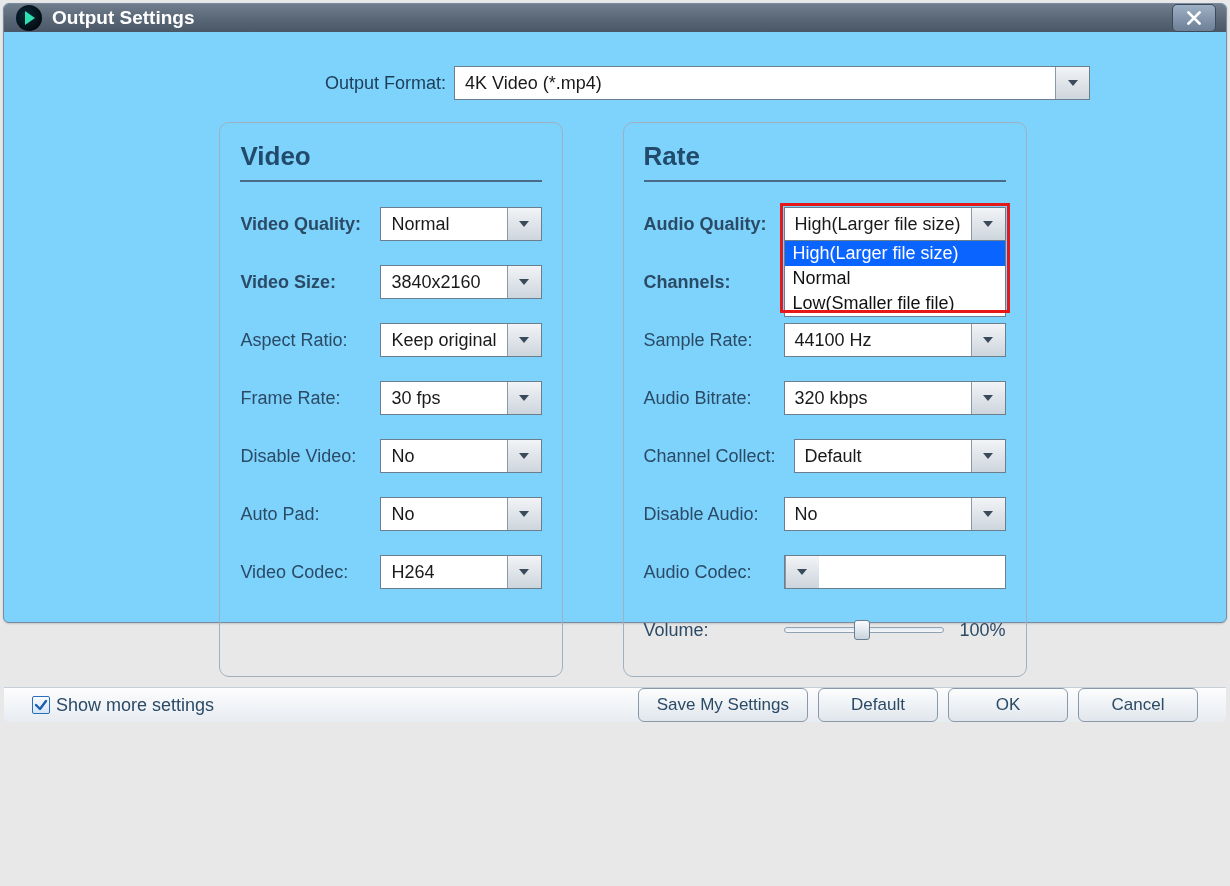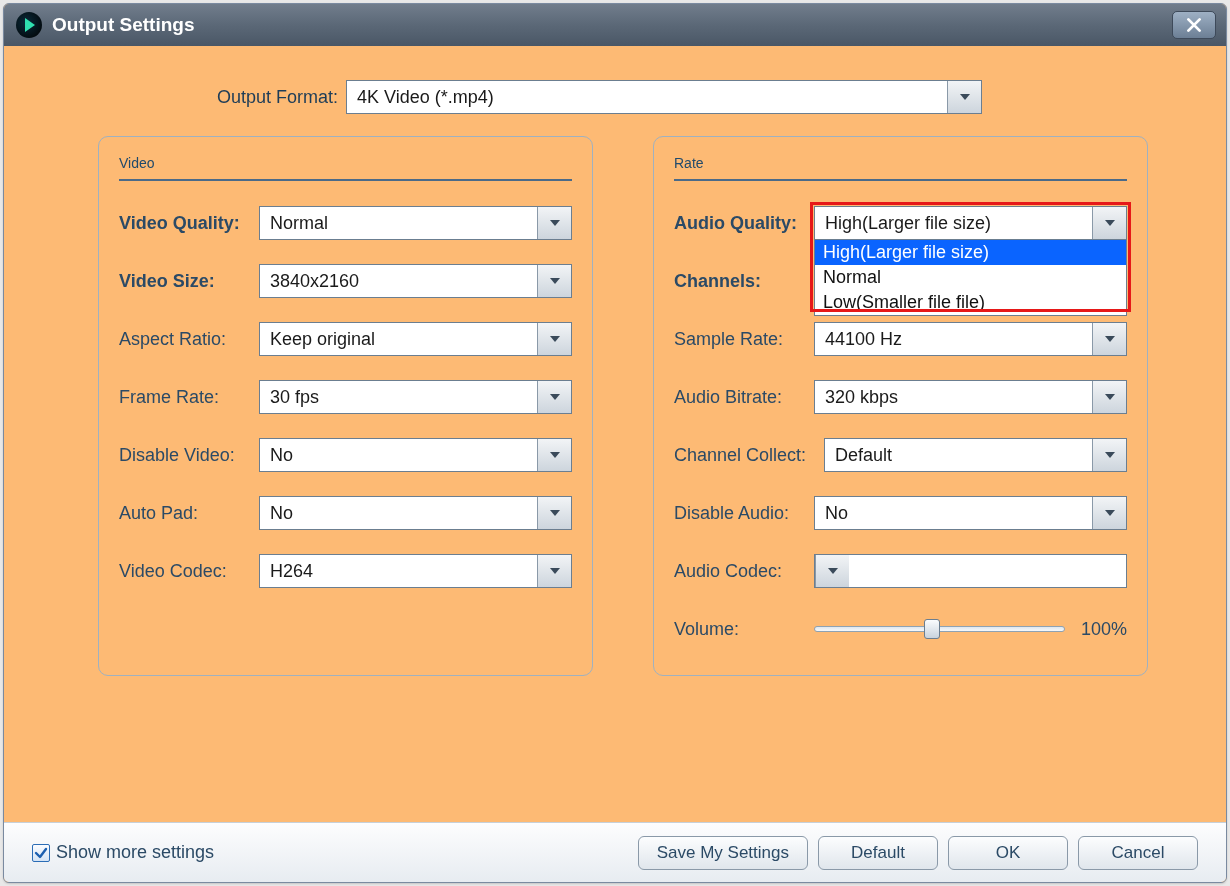--- a/index.html
+++ b/index.html
@@ -1,21 +1,21 @@
 <!DOCTYPE html>
 <html><head>
 <meta charset="utf-8">
 <style>
   * { box-sizing: border-box; margin: 0; padding: 0; }
   html, body { width: 1230px; height: 886px; overflow: hidden; font-family: "Segoe UI", Tahoma, Arial, sans-serif; }
   body { background: #e8e8e8; }
 
   .window {
-    width: 1224px; height: 880px; margin: 3px;
-    background: #fdba74;
+    width: 1224px; height: 620px; margin: 3px;
+    background: #7dd3fc;
     border: 1px solid #7a8aa0;
     border-radius: 6px;
     display: flex; flex-direction: column;
     box-shadow: 0 1px 2px rgba(0,0,0,.15);
   }
   .titlebar {
     height: 42px;
     background: linear-gradient(to bottom, #717d8c 0%, #5b6877 50%, #4a5766 100%);
     display: flex; align-items: center;
     padding: 0 10px 0 12px;
@@ -42,39 +42,40 @@
     border: 1px solid #3e4a5a; border-radius: 5px;
     display: flex; align-items: center; justify-content: center;
     cursor: pointer;
   }
   .close-btn svg { width: 18px; height: 18px; }
 
   .body {
     flex: 1; padding: 24px 28px 10px 44px;
     display: flex; flex-direction: column;
     position: relative;
+    align-items: center;
   }
 
   .row { display: flex; align-items: center; margin-bottom: 8px; }
   .label { font-size: 18px; color: #2b4a66; }
 
   .format-row { margin: 10px 0 22px 0; padding-left: 150px; }
   .format-row .label { width: 140px; text-align: right; margin-right: 8px; color: #1d3c57; }
   .format-row .dropdown { width: 636px; }
 
   .panels { display: flex; gap: 60px; padding: 0 50px; }
 
   .fieldset {
     flex: 1;
     border: 1px solid #9fb1c0; border-radius: 10px;
     padding: 18px 20px 22px 20px;
     position: relative;
   }
   .fieldset-title {
-    font-size: 14px; font-weight: 400; color: #214a6b;
+    font-size: 26px; font-weight: 700; color: #214a6b;
     padding-bottom: 8px; border-bottom: 2px solid #4b6a88;
     margin-bottom: 24px;
   }
 
   .field { display: flex; align-items: center; margin-bottom: 22px; min-height: 36px; }
   .field .flabel { width: 140px; font-size: 18px; color: #2b4a66; }
   .field.bold .flabel { font-weight: 700; }
   .field .dropdown { flex: 1; }
 
   .dropdown {

